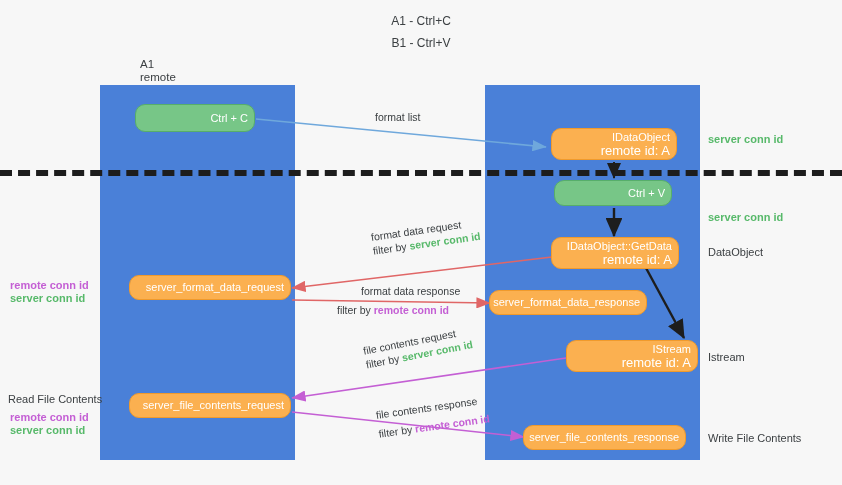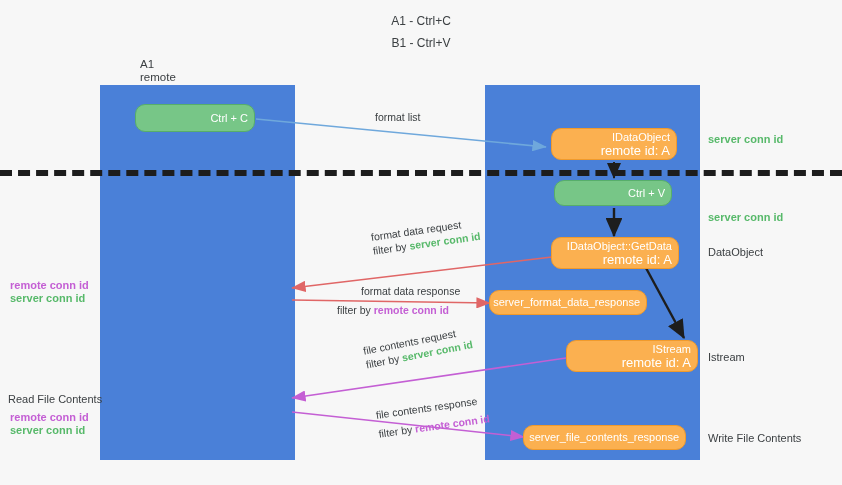--- a/index.html
+++ b/index.html
@@ -106,25 +106,31 @@
   <div class="node orange" style="left:551px;top:237px;width:128px;height:32px;">
     <span>IDataObject::GetData</span>
     <span class="l2">remote id: A</span>
   </div>
 
   <div class="node orange" style="left:566px;top:340px;width:132px;height:32px;">
     <span>IStream</span>
     <span class="l2">remote id: A</span>
   </div>
 
+  <div class="node orange" style="left:129px;top:275px;width:162px;height:25px;">
+    <span>server_format_data_request</span>
+  </div>
 
   <div class="node orange" style="left:489px;top:290px;width:158px;height:25px;">
     <span>server_format_data_response</span>
   </div>
 
+  <div class="node orange" style="left:129px;top:393px;width:162px;height:25px;">
+    <span>server_file_contents_request</span>
+  </div>
 
   <div class="node orange" style="left:523px;top:425px;width:163px;height:25px;">
     <span>server_file_contents_response</span>
   </div>
 
   <div class="edge-label" style="left:375px;top:110px;">
     <span>format list</span>
   </div>
 
   <div class="edge-label rot-1" style="left:370px;top:230px;">

